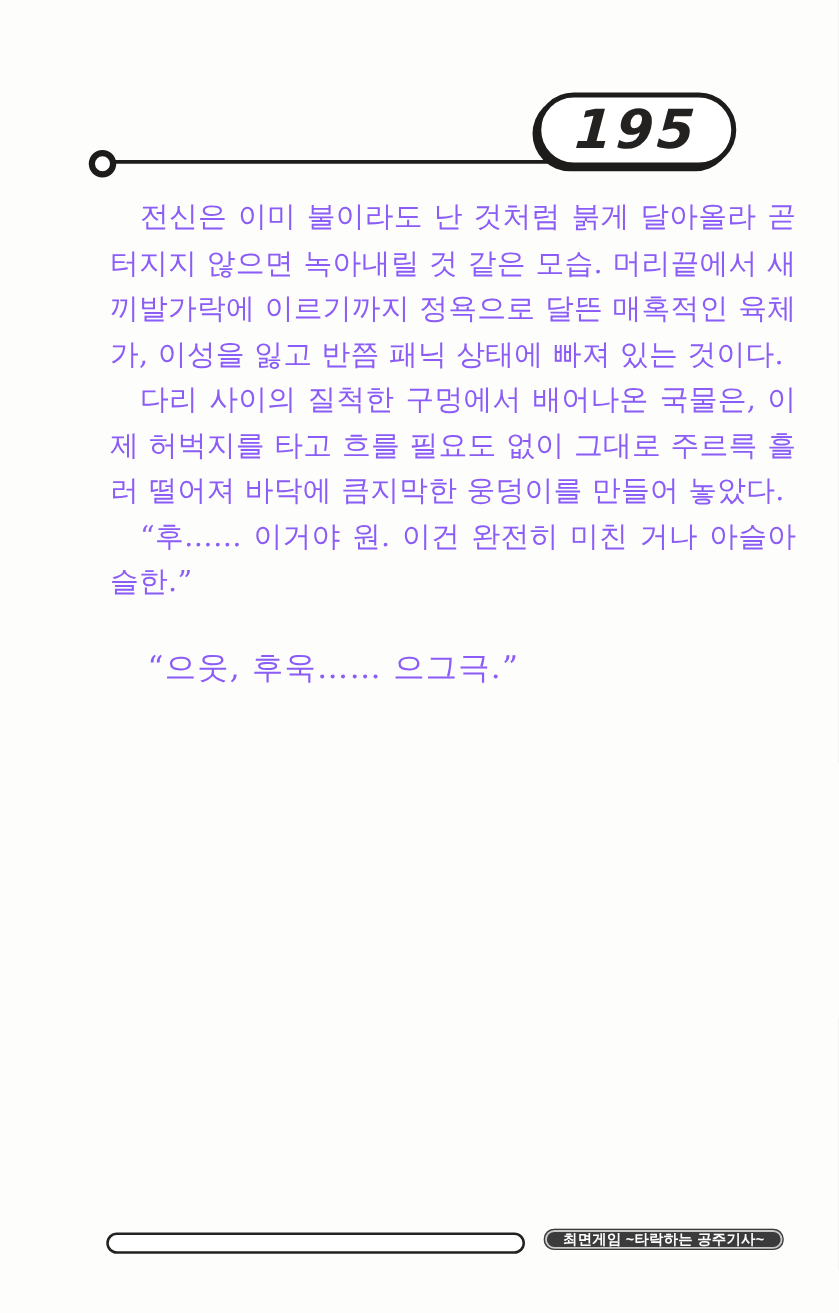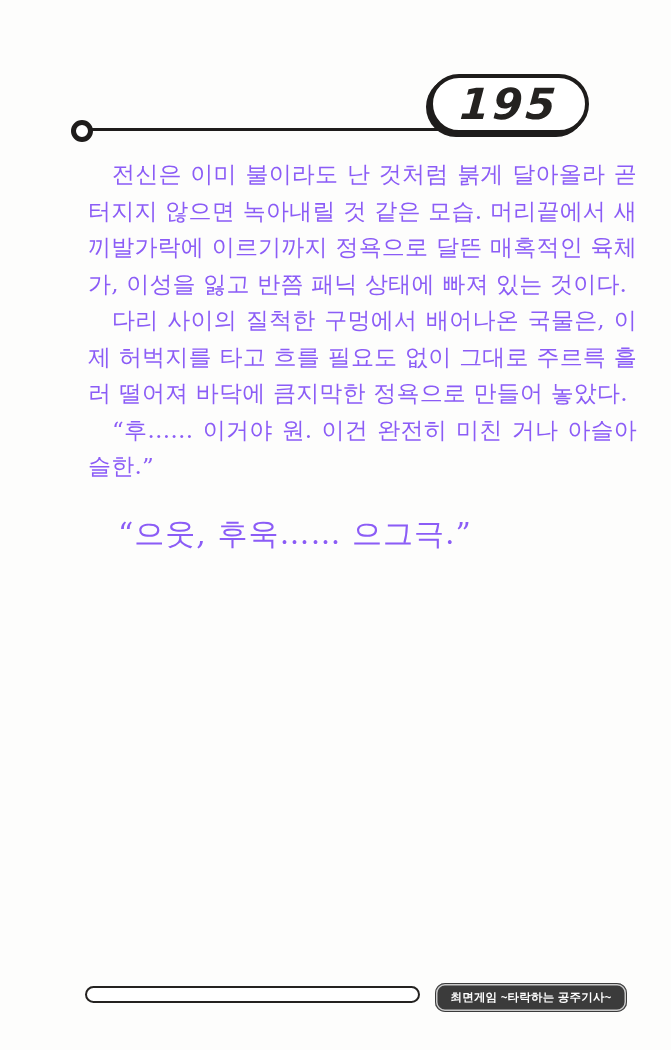--- a/index.html
+++ b/index.html
@@ -49,37 +49,37 @@
     width:549px;
     font-size:23px; line-height:36.5px;
     color:#8b5cf6;
     text-align:justify;
     letter-spacing:0.2px;
     margin-left:11px;
   }
   .body-text p { margin:0; text-indent:24px; }
   .body-text p.display-quote {
     margin:31px 0 47px 0;
-    font-size:30px;
+    font-size:25px;
     text-indent:30px;
     letter-spacing:1px;
   }
 
   
   .footer-blank-pill {
     position:absolute; left:85px; top:986px;
     width:335px; height:17px;
     border:2px solid #242220;
     border-radius:10px;
     background:#fff;
     box-sizing:border-box;
   }
   .book-title-badge {
     position:absolute; left:435px; top:983px;
-    width:192px; height:29px;
+    width:192px; height:17px;
     background:#3b3b3b;
     border-radius:10px;
     box-shadow: inset 0 0 0 1px #3b3b3b, inset 0 0 0 2.5px #c9c9c9;
     display:flex; align-items:center; justify-content:center;
   }
   .book-title {
     font-family:"Liberation Sans","DejaVu Sans",sans-serif;
     font-weight:bold;
     font-size:11.5px;
     color:#ffffff;
@@ -93,21 +93,21 @@
 <div class="page">
 
   <span class="header-ring"></span>
   <div class="header-rule"></div>
   <div class="page-number-badge">
     <span class="page-number">195</span>
   </div>
 
   <div class="body-text">
     <p>전신은 이미 불이라도 난 것처럼 붉게 달아올라 곧 터지지 않으면 녹아내릴 것 같은 모습. 머리끝에서 새끼발가락에 이르기까지 정욕으로 달뜬 매혹적인 육체가, 이성을 잃고 반쯤 패닉 상태에 빠져 있는 것이다.</p>
-    <p>다리 사이의 질척한 구멍에서 배어나온 국물은, 이제 허벅지를 타고 흐를 필요도 없이 그대로 주르륵 흘러 떨어져 바닥에 큼지막한 정욕으로 만들어 놓았다.</p>
+    <p>다리 사이의 질척한 구멍에서 배어나온 국물은, 이제 허벅지를 타고 흐를 필요도 없이 그대로 주르륵 흘러 떨어져 바닥에 큼지막한 웅덩이를 만들어 놓았다.</p>
     <p>“후…… 이거야 원. 이건 완전히 미친 거나 아슬아슬한.”</p>
     <p class="display-quote">“으웃, 후욱…… 으그극.”</p>
   </div>
 
   <div class="footer-blank-pill"></div>
   <div class="book-title-badge">
     <span class="book-title">최면게임 ~타락하는 공주기사~</span>
   </div>
 
 </div>

